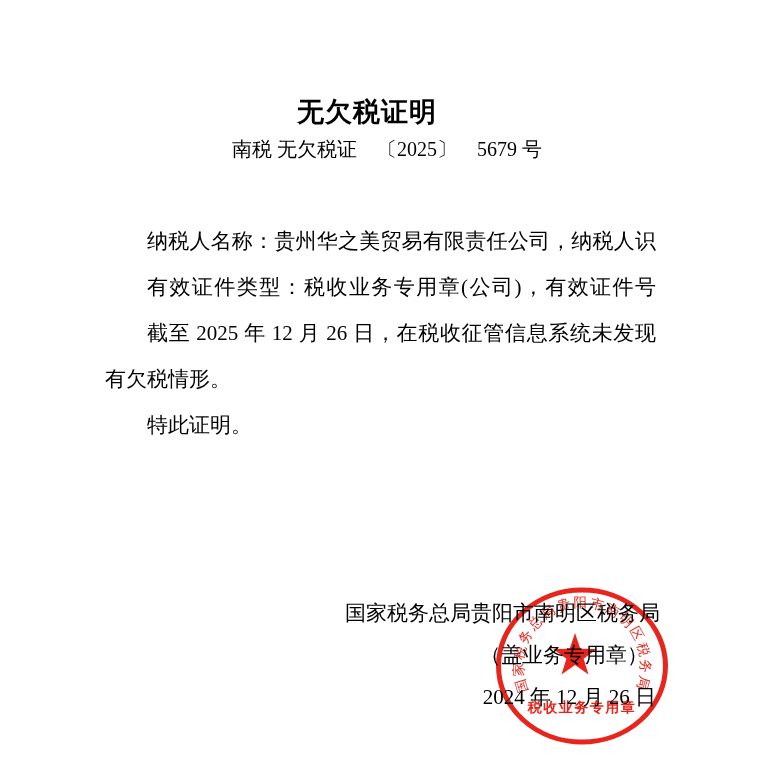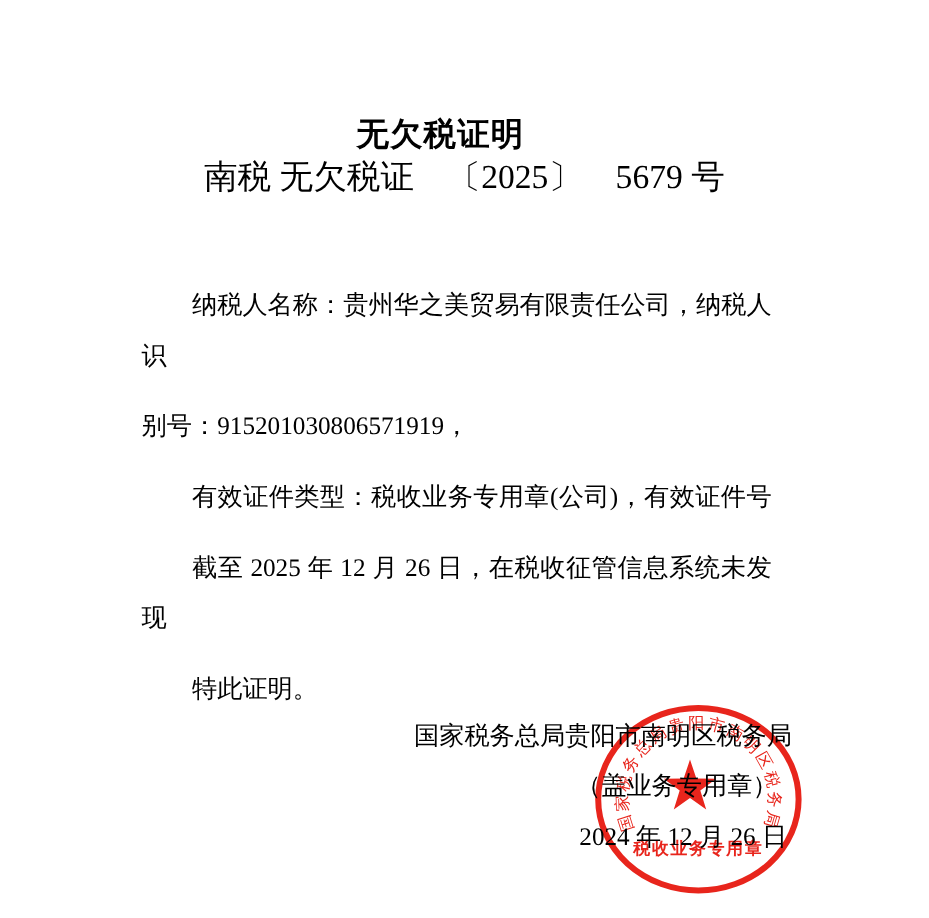--- a/index.html
+++ b/index.html
@@ -17,28 +17,28 @@
     position: absolute; top: 94px; left: 0; width: 734px;
     margin: 0;
     text-align: center;
     font-family: "Liberation Sans", "DejaVu Sans", sans-serif;
     font-size: 27px; font-weight: 700; line-height: 36px;
     letter-spacing: 1px;
   }
   .docno {
     position: absolute; top: 134px; left: 0; width: 774px;
     text-align: center;
-    font-size: 28px; line-height: 30px;
+    font-size: 20px; line-height: 30px;
   }
 
   .body-text {
     position: absolute; top: 216px; left: 101px; width: 559px;
     font-size: 21px; line-height: 42px;
   }
-  .body-text p { margin: 17px; }
+  .body-text p { margin: 4px; }
   .indent { text-indent: 42px; }
   .just { text-align: justify; text-align-last: justify; }
 
   .signoff {
     position: absolute; top: 592px; right: 114px;
     text-align: right;
     font-size: 21px; line-height: 42px;
   }
   .signoff div { white-space: nowrap; }
   .stampnote { margin-right: 12px; }
@@ -56,23 +56,23 @@
 <body>
 
 <div class="page">
 
   <h1 class="title">无欠税证明</h1>
 
   <div class="docno">南税 无欠税证　〔2025〕　5679 号</div>
 
   <div class="body-text">
     <p class="indent just">纳税人名称：贵州华之美贸易有限责任公司，纳税人识</p>
-    <p>别号：915201030806571919，</p>
     <p class="indent just">有效证件类型：税收业务专用章(公司)，有效证件号</p>
     <p class="indent just">截至 2025 年 12 月 26 日，在税收征管信息系统未发现</p>
+    <p>有欠税情形。</p>
     <p class="indent">特此证明。</p>
   </div>
 
   <div class="signoff">
     <div class="issuer">国家税务总局贵阳市南明区税务局</div>
     <div class="stampnote">（盖业务专用章）</div>
     <div class="date-line">2024 年 12 月 26 日</div>
   </div>
 
   <svg class="seal" width="190" height="190" viewBox="0 0 190 190">

